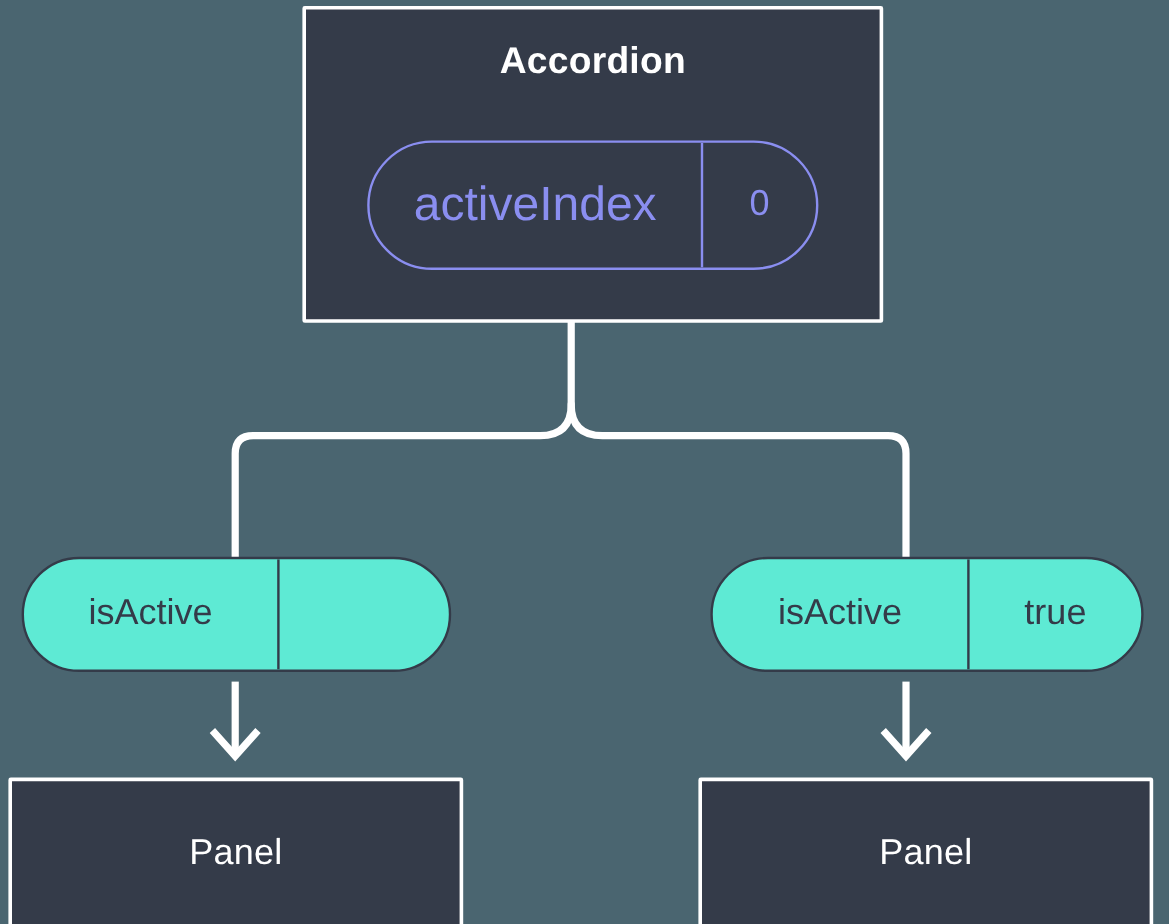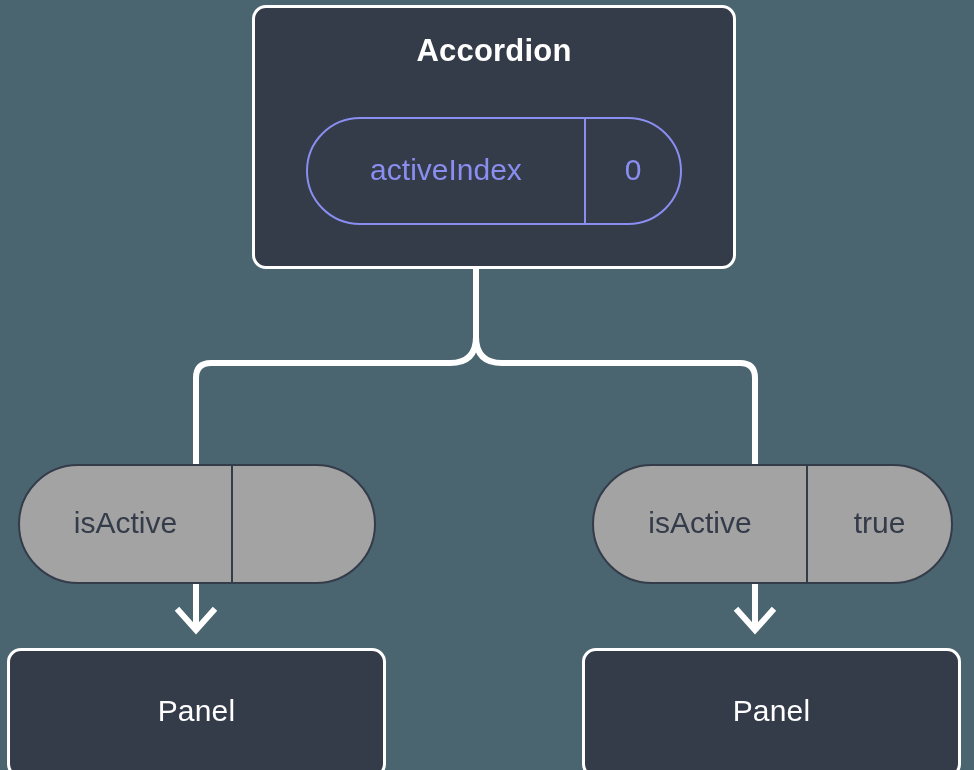--- a/index.html
+++ b/index.html
@@ -27,21 +27,21 @@
     height: 770px;
     pointer-events: none;
   }
 
   
   .node-box {
     position: absolute;
     box-sizing: border-box;
     background: #343b49;
     border: 3px solid #ffffff;
-    border-radius: 14px;
+    border-radius: 2px;
     display: flex;
     flex-direction: column;
     align-items: center;
   }
   .node-box.root {
     left: 252px;
     top: 5px;
     width: 484px;
     height: 264px;
     justify-content: flex-start;
@@ -98,36 +98,36 @@
     left: 306px;
     top: 117px;
     width: 376px;
     height: 108px;
     border: 2px solid #8a8ef0;
     background: transparent;
   }
   .pill.outline .pill-label {
     width: 276px;
     color: #8a8ef0;
-    font-size: 30px;
+    font-size: 40px;
     border-right: 2px solid #8a8ef0;
     padding-bottom: 2px;
   }
   .pill.outline .pill-value {
     flex: 1 1 auto;
     color: #8a8ef0;
     font-size: 30px;
     padding-bottom: 2px;
   }
 
   
   .pill.filled {
-    height: 120px;
+    height: 96px;
     border: 2px solid #343b49;
-    background: #a3a3a3;
+    background: #5eead4;
   }
   .pill.filled .pill-label {
     color: #343b49;
     font-size: 30px;
     border-right: 2px solid #343b49;
     padding-bottom: 3px;
   }
   .pill.filled .pill-value {
     flex: 1 1 auto;
     color: #343b49;

